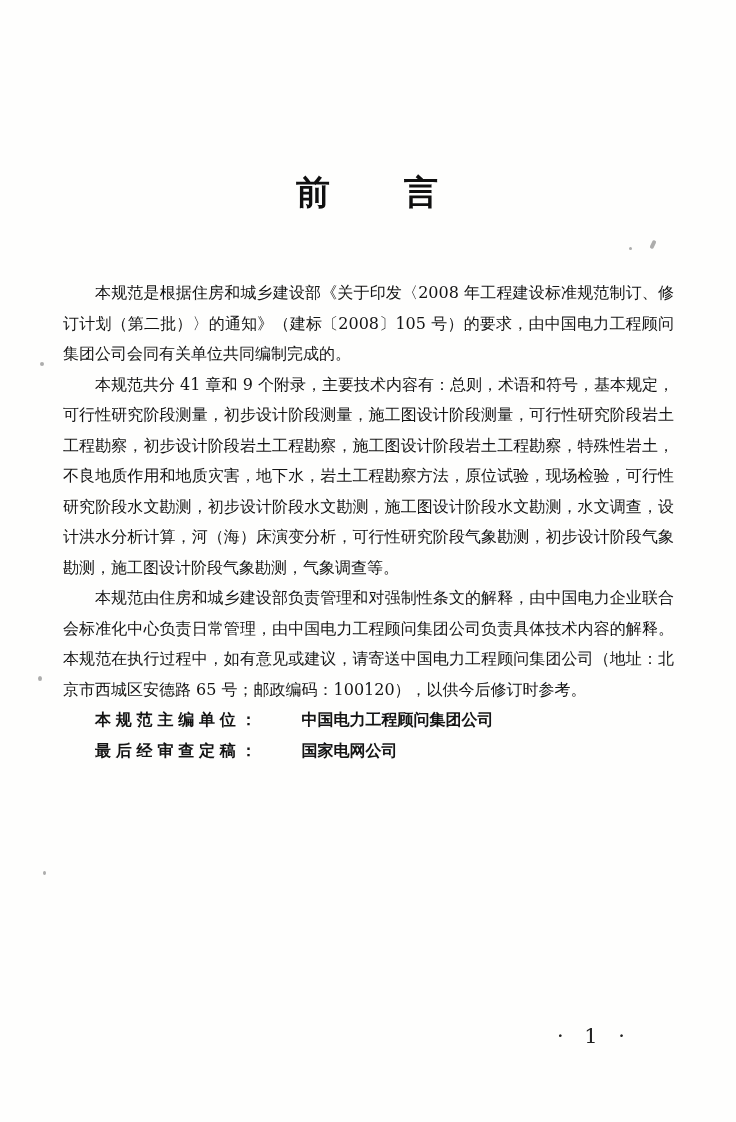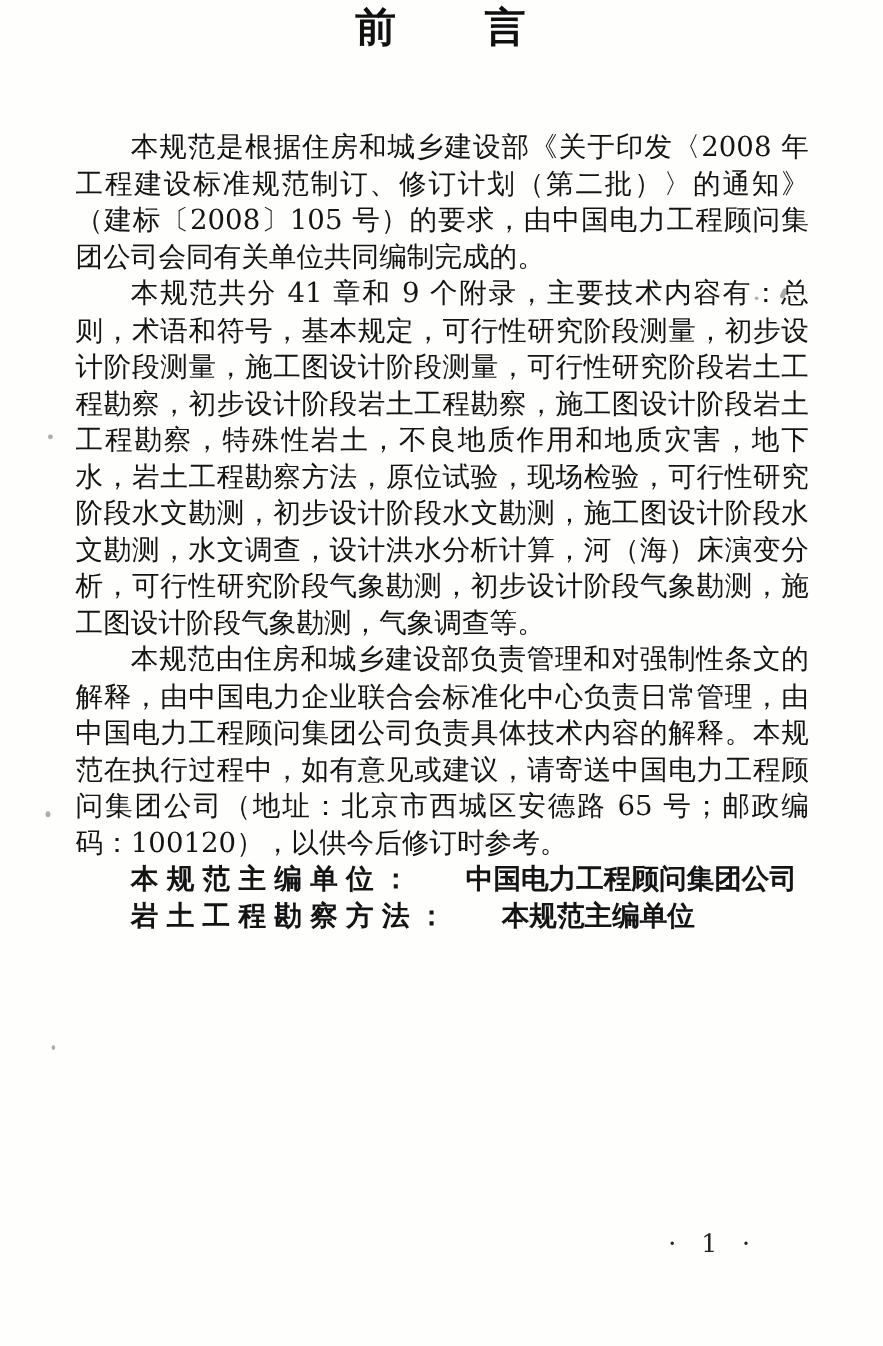--- a/index.html
+++ b/index.html
@@ -13,29 +13,30 @@
     height: 1122px;
     margin: 0 auto;
     background: #fefefdff;
     background: #fefefd;
     color: #141414;
     font-family: "DejaVu Serif", "Liberation Serif", serif;
     overflow: hidden;
   }
   .doc-title {
     margin: 0;
+    padding-top: 170px;
     text-align: center;
     font-size: 34px;
     font-weight: 700;
     letter-spacing: 2px;
     color: #101010;
   }
   .doc-body {
     margin: 62px 62px 0 63px;
-    font-size: 23px;
+    font-size: 16px;
     line-height: 30.5px;
     text-align: justify;
     text-justify: inter-ideograph;
   }
   .doc-body p {
     margin: 0;
     text-indent: 2em;
   }
   .editors p {
     font-weight: 700;
@@ -81,21 +82,21 @@
   <div class="doc-body">
     <p>本规范是根据住房和城乡建设部《关于印发〈2008 年工程建设标准规范制订、修订计划（第二批）〉的通知》（建标〔2008〕105 号）的要求，由中国电力工程顾问集团公司会同有关单位共同编制完成的。</p>
     <p>本规范共分 41 章和 9 个附录，主要技术内容有：总则，术语和符号，基本规定，可行性研究阶段测量，初步设计阶段测量，施工图设计阶段测量，可行性研究阶段岩土工程勘察，初步设计阶段岩土工程勘察，施工图设计阶段岩土工程勘察，特殊性岩土，不良地质作用和地质灾害，地下水，岩土工程勘察方法，原位试验，现场检验，可行性研究阶段水文勘测，初步设计阶段水文勘测，施工图设计阶段水文勘测，水文调查，设计洪水分析计算，河（海）床演变分析，可行性研究阶段气象勘测，初步设计阶段气象勘测，施工图设计阶段气象勘测，气象调查等。</p>
     <p>本规范由住房和城乡建设部负责管理和对强制性条文的解释，由中国电力企业联合会标准化中心负责日常管理，由中国电力工程顾问集团公司负责具体技术内容的解释。本规范在执行过程中，如有意见或建议，请寄送中国电力工程顾问集团公司（地址：北京市西城区安德路 65 号；邮政编码：100120），以供今后修订时参考。</p>
 
     <div class="editors">
       <p>
         <span class="editor-label">本规范主编单位：</span><span class="editor-value">中国电力工程顾问集团公司</span>
       </p>
       <p>
-        <span class="editor-label">岩土工程勘察方法：</span><span class="editor-value">本规范主编单位</span>
+        <span class="editor-label">最后经审查定稿：</span><span class="editor-value">国家电网公司</span>
       </p>
     </div>
   </div>
 
   <div class="page-number">· 1 ·</div>
 
   <div class="artifact a1"></div>
   <div class="artifact a2"></div>
   <div class="artifact a3"></div>
   <div class="artifact a4"></div>

